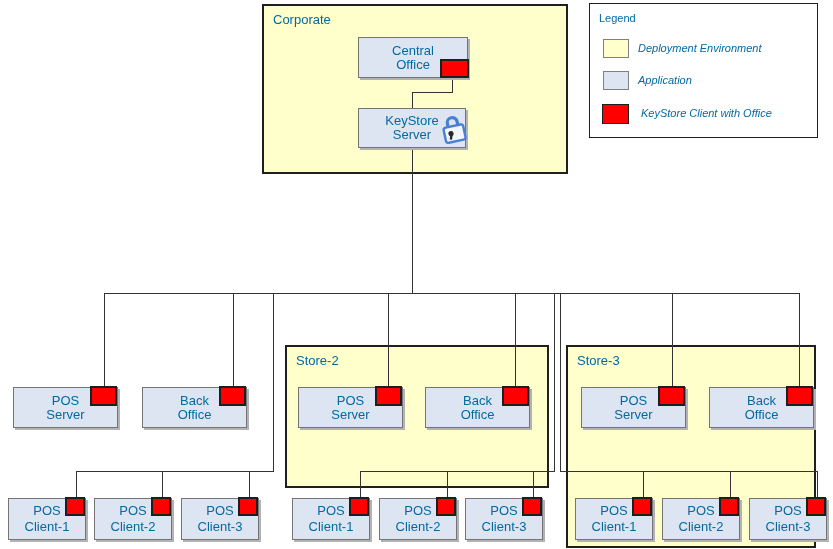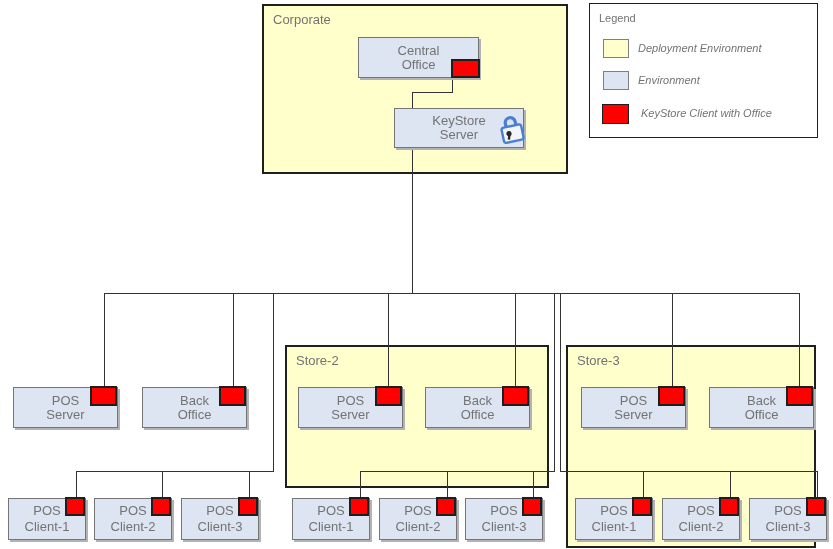--- a/index.html
+++ b/index.html
@@ -1,18 +1,18 @@
 <!DOCTYPE html>
 <html><head>
 <meta charset="utf-8">
 <style>
   html,body{margin:0;padding:0;background:#fff;}
   .canvas{
     position:relative;width:833px;height:549px;background:#fff;overflow:hidden;
-    font-family:"Liberation Sans","DejaVu Sans",sans-serif;color:#737373;
+    font-family:"Liberation Sans","DejaVu Sans",sans-serif;color:#0369a1;
   }
   
   .env{
     position:absolute;background:#FFFFCC;border:2px solid #1f1f1f;
     box-sizing:border-box;z-index:1;
   }
   .env-label{position:absolute;left:9px;top:6px;font-size:13px;z-index:2;}
   
   .legend{
     position:absolute;background:#fff;border:1px solid #1f1f1f;
@@ -56,21 +56,21 @@
   </div>
 
   <div class="legend" style="left:589px;top:3px;width:229px;height:135px;">
     <div class="legend-title">Legend</div>
     <div class="legend-row">
       <div class="swatch swatch-env" style="left:13px;top:35px;width:26px;height:19px;"></div>
       <div class="legend-label" style="left:48px;top:38px;">Deployment Environment</div>
     </div>
     <div class="legend-row">
       <div class="swatch swatch-app" style="left:13px;top:67px;width:26px;height:19px;"></div>
-      <div class="legend-label" style="left:48px;top:70px;">Environment</div>
+      <div class="legend-label" style="left:48px;top:70px;">Application</div>
     </div>
     <div class="legend-row">
       <div class="swatch swatch-ksc" style="left:12px;top:100px;width:27px;height:20px;"></div>
       <div class="legend-label" style="left:51px;top:103px;">KeyStore Client with Office</div>
     </div>
   </div>
 
   <div class="env" style="left:285px;top:345px;width:264px;height:143px;">
     <div class="env-label">Store-2</div>
   </div>
@@ -100,25 +100,25 @@
       <div class="ln" style="left: 360px; top: 472px; width: 1px; height: 25px;"></div>
       <div class="ln" style="left: 447px; top: 472px; width: 1px; height: 25px;"></div>
       <div class="ln" style="left: 533px; top: 472px; width: 1px; height: 25px;"></div>
       <div class="ln" style="left: 560px; top: 294px; width: 1px; height: 177px;"></div>
       <div class="ln" style="left: 560px; top: 471px; width: 258px; height: 1px;"></div>
       <div class="ln" style="left: 643px; top: 472px; width: 1px; height: 25px;"></div>
       <div class="ln" style="left: 730px; top: 472px; width: 1px; height: 25px;"></div>
       <div class="ln" style="left: 817px; top: 472px; width: 1px; height: 25px;"></div>
     </div>
 
-  <div class="app" style="left:358px;top:37px;width:121px;height:41px;">
+  <div class="app" style="left:358px;top:37px;width:110px;height:41px;">
     <span class="app-label">Central Office</span>
     <div class="badge badge-bottom"></div>
   </div>
-  <div class="app" style="left:358px;top:108px;width:130px;height:40px;margin-left:36px;">
+  <div class="app" style="left:358px;top:108px;width:108px;height:40px;">
     <span class="app-label">KeyStore Server</span>
     <svg class="lock" viewBox="0 0 25 31">
       <path d="M7.5 14 V9.5 a5 5 0 0 1 10 0 V14" fill="none" stroke="#4a7fd4" stroke-width="3.2"></path>
       <rect x="2.5" y="13" width="20" height="15.5" rx="2.5" fill="#f2f5fa" stroke="#4a7fd4" stroke-width="2.4"></rect>
       <circle cx="9" cy="20" r="2.6" fill="#2a2a2a"></circle>
       <rect x="8" y="21" width="2.4" height="5" fill="#2a2a2a" transform="rotate(18 9 21)"></rect>
     </svg>
   </div>
 
   <div class="app" style="left:13px;top:387px;width:105px;height:41px;">

